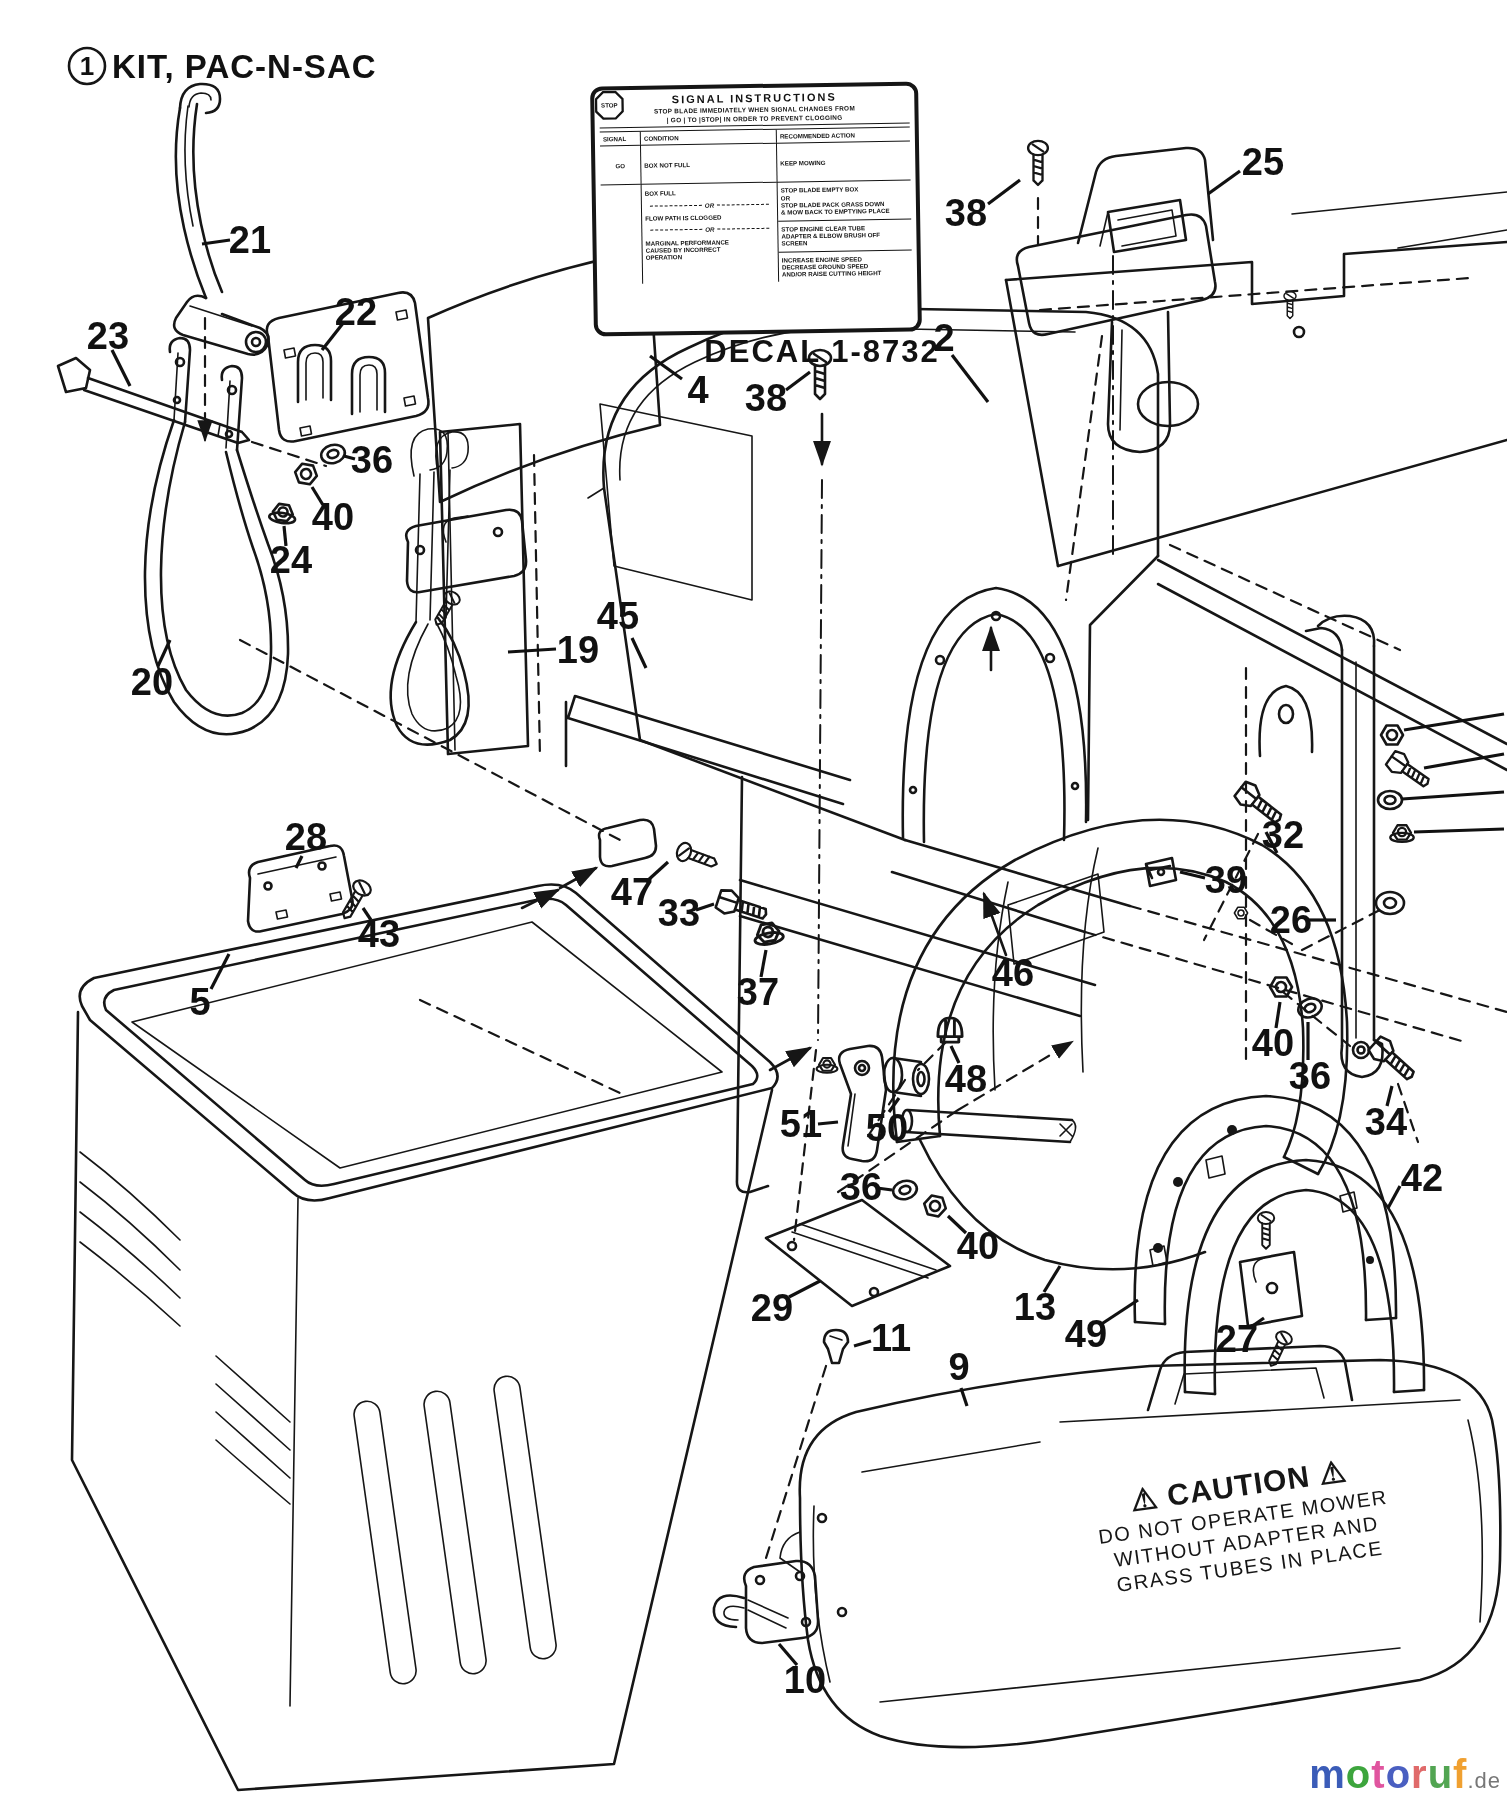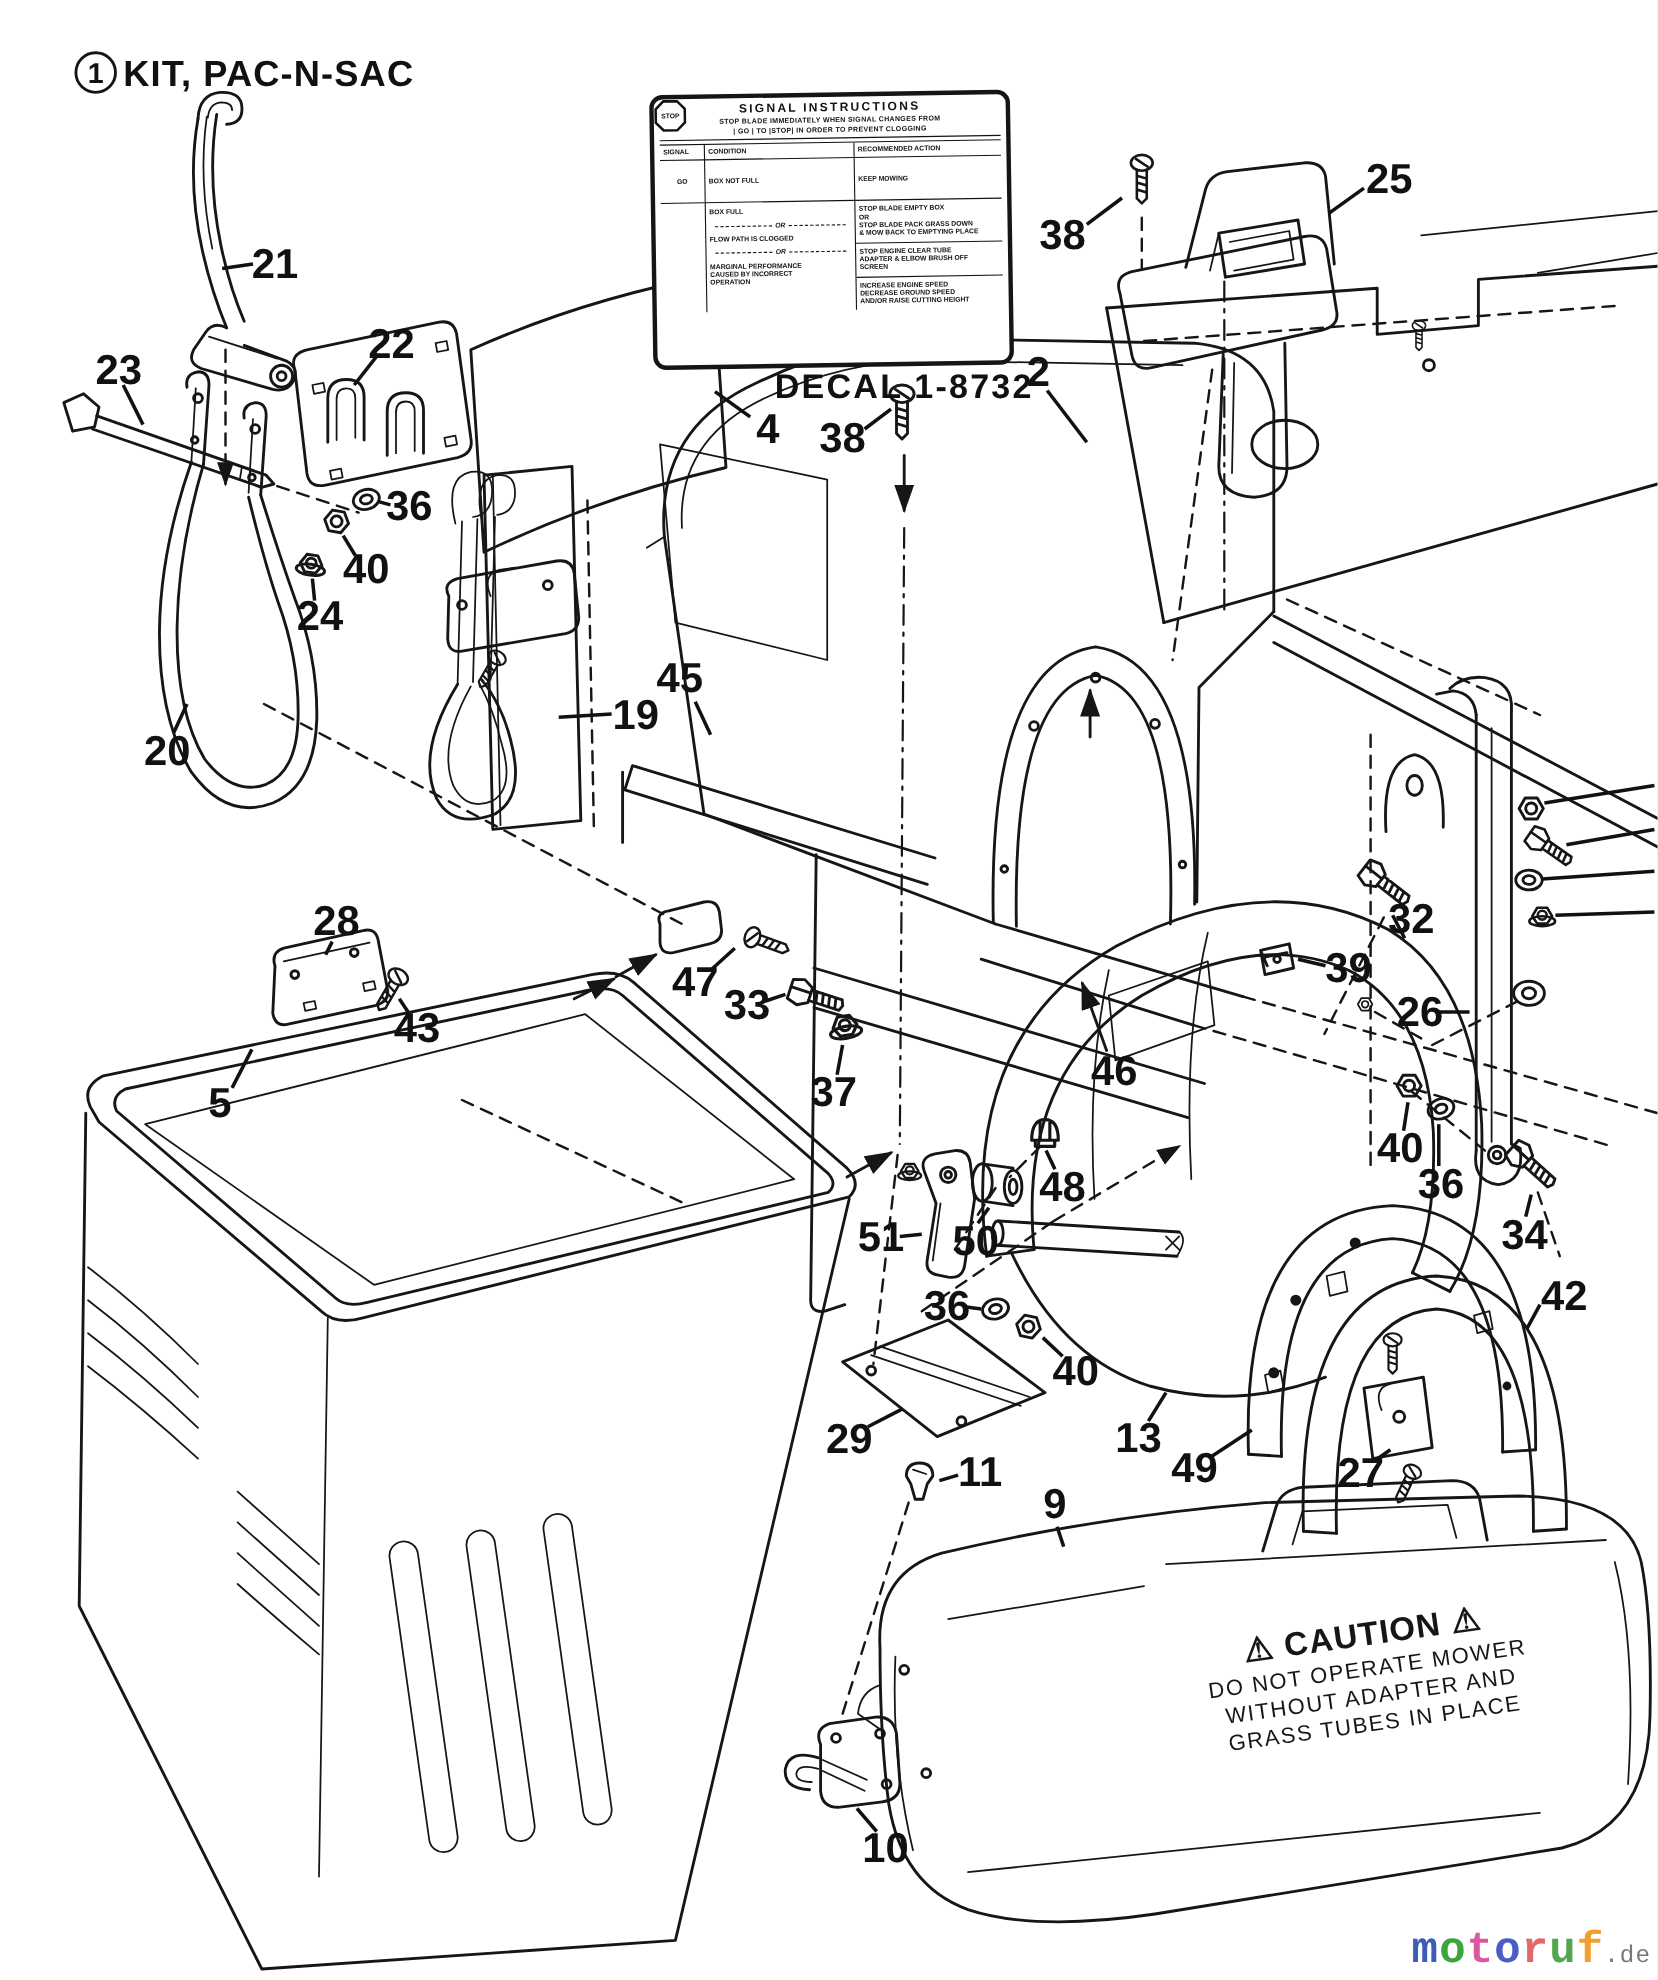--- a/index.html
+++ b/index.html
@@ -36,21 +36,21 @@
   .cond-col,.act-col{padding:0;}
   .cc{padding:5px 3px;}
   .pre{white-space:pre-line;}
   .orline{display:flex;align-items:center;gap:3px;font-size:6.2px;font-weight:700;padding:0 8px;}
   .orline span{flex:1;border-top:1.3px dashed #131313;height:0;}
   .ac{padding:4px 3px;white-space:pre-line;}
   .ac2{border-top:1.3px solid #131313;}
   .sig-stop{display:flex;align-items:center;justify-content:center;}
 
   
-  .watermark{position:absolute;right:6px;top:1752px;font-family:Liberation Mono, monospace;
+  .watermark{position:absolute;right:6px;top:1752px;font-family:Liberation Sans, sans-serif;
              font-weight:700;font-size:40px;letter-spacing:1px;}
   .watermark .wm-suffix{font-size:22px;font-weight:400;}
 </style>
 </head>
 <body>
 
 <div class="page">
 
 <svg width="1507" height="1800" viewBox="0 0 1507 1800">
   <defs>

